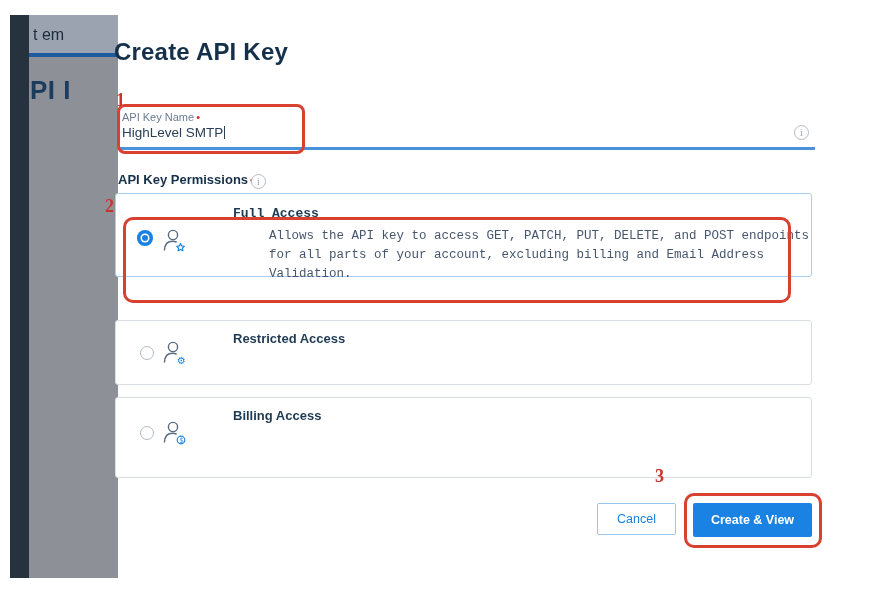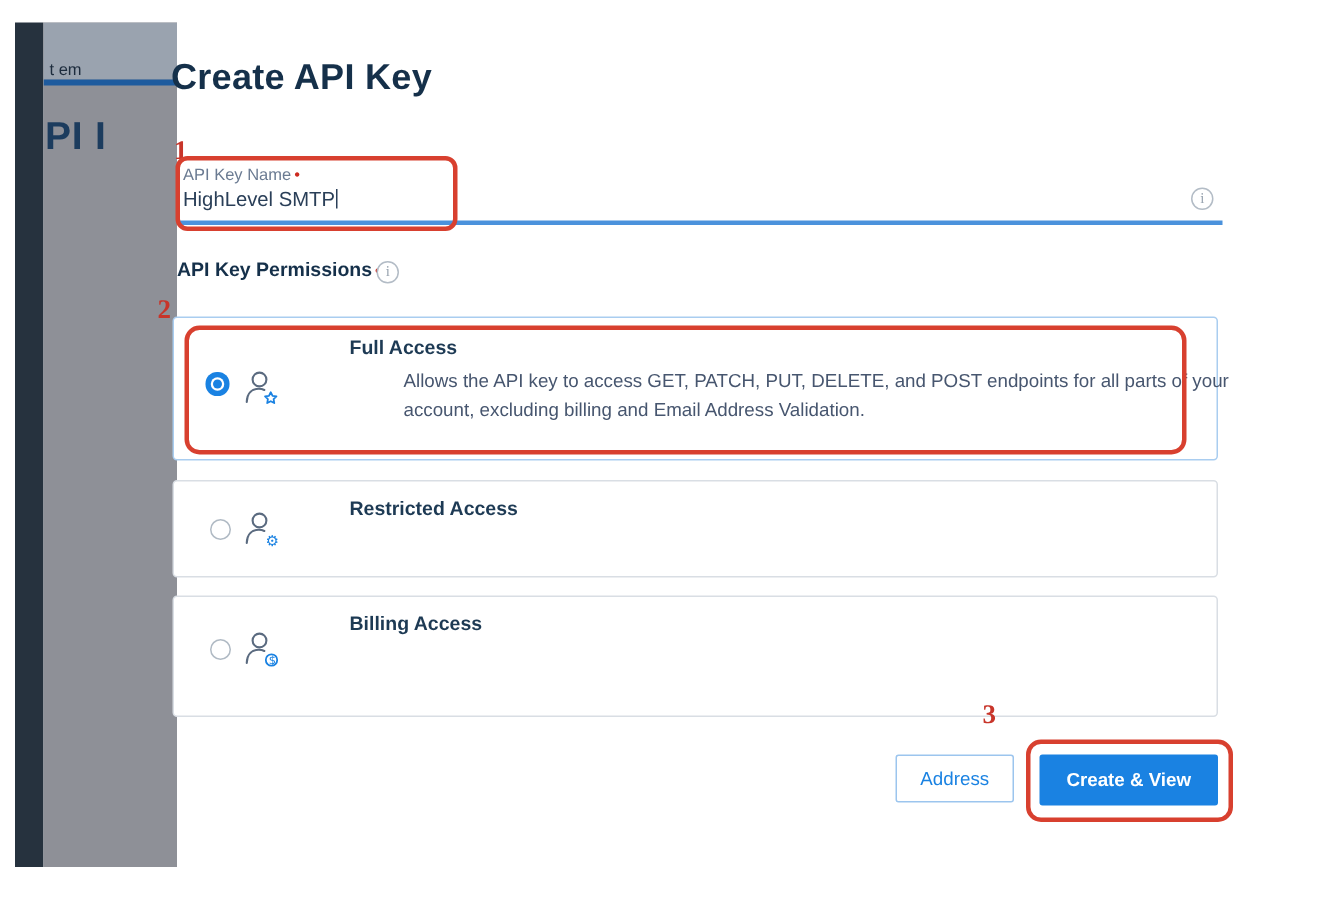--- a/index.html
+++ b/index.html
@@ -6,21 +6,21 @@
   html,body { background:#fff; }
   body { font-family:"Liberation Sans", sans-serif; }
   #screen {
     position:relative; width:879px; height:602px; background:#ffffff;
     overflow:hidden;
   }
   
   .navbar-strip { position:absolute; left:10px; top:15px; width:19px; height:563px; background:#26323e; }
   .page-strip   { position:absolute; left:29px; top:15px; width:89px; height:563px; background:#8e9097; overflow:hidden; }
   .tabbar-frag  { position:absolute; left:0; top:0; width:89px; height:38px; background:#9aa3af; }
-  .tabbar-frag .tab-label { position:absolute; left:4px; top:26px; font-size:11px; color:#1d2c3d; white-space:nowrap; }
+  .tabbar-frag .tab-label { position:absolute; left:4px; top:11px; font-size:16px; color:#1d2c3d; white-space:nowrap; }
   .tab-underline { position:absolute; left:0; top:38px; width:89px; height:4px; background:#1e5b9e; }
   .bg-heading-frag { position:absolute; left:1px; top:60px; font-size:26px; font-weight:bold; color:#1c3c5e; white-space:nowrap; letter-spacing:0.5px; }
 
   
   .page-title { position:absolute; left:114px; top:38px; font-size:24px; font-weight:bold; color:#15304a; letter-spacing:0.2px; }
 
   .field-label { position:absolute; left:122px; top:111px; font-size:11px; color:#6b7b92; }
   .req-dot { color:#cc2a1f; font-size:11px; margin-left:2px; }
   .field-value { position:absolute; left:122px; top:125px; font-size:13.5px; color:#2a3f58; }
   .caret { display:inline-block; width:1px; height:13px; background:#2a3f58; vertical-align:-2px; margin-left:1px; }
@@ -30,21 +30,21 @@
     color:#9aa5b1; font-size:10px; font-family:"Liberation Serif", serif; text-align:center; line-height:13px; background:#fff; }
   .info-icon.i1 { left:794px; top:125px; }
   .info-icon.i2 { left:251px; top:174px; }
 
   .perm-label { position:absolute; left:118px; top:172px; font-size:13px; font-weight:bold; color:#15304a; }
   .perm-label .req-dot { font-weight:bold; }
 
   
   .opt-card { position:absolute; left:115px; width:697px; background:#fff; border:1px solid #d9dee4; border-radius:3px; }
   .opt-card.selected { border-color:#a9cdf0; }
-  .card-full { top:211px; height:96px; }
+  .card-full { top:193px; height:84px;font-family:Liberation Mono, monospace; }
   .card-restricted { top:320px; height:65px; }
   .card-billing { top:397px; height:81px; }
 
   .radio { position:absolute; left:24px; border-radius:50%; }
   .radio.on { width:6px; height:6px; background:#1a82e2; box-shadow:0 0 0 1.5px #ffffff, 0 0 0 5px #1a82e2; }
   .radio.off { width:14px; height:14px; border:1.5px solid #b0bac4; background:#fff; }
   .card-full .radio { top:41px; left:26px; }
   .card-restricted .radio { top:25px; }
   .card-billing .radio { top:28px; }
 
@@ -141,21 +141,21 @@
       <svg width="28" height="28" viewBox="0 0 28 28">
         <circle cx="13" cy="8" r="4.6" fill="none" stroke="#5b6b80" stroke-width="1.4"></circle>
         <path d="M4.5 23 C4.8 16.5 8.5 14.2 12.5 14.2 C14 14.2 15.2 14.5 16.2 15" fill="none" stroke="#5b6b80" stroke-width="1.4" stroke-linecap="round"></path>
         <circle cx="21" cy="21" r="3.8" fill="#ffffff" stroke="#1a82e2" stroke-width="1.2"></circle>
         <text x="19.2" y="23.6" font-size="7.5" fill="#1a82e2" font-family="DejaVu Sans, sans-serif">$</text>
       </svg>
     </span>
     <div class="opt-title">Billing Access</div>
   </div>
 
-  <div class="btn-cancel">Address</div>
+  <div class="btn-cancel">Cancel</div>
   <div class="btn-create">Create &amp; View</div>
 
   <span class="anno-num anno-1">1</span>
   <span class="anno-num anno-2">2</span>
   <span class="anno-num anno-3">3</span>
   <div class="anno-rect rect-1"></div>
   <div class="anno-rect rect-2"></div>
   <div class="anno-rect rect-3"></div>
 
 </div>

